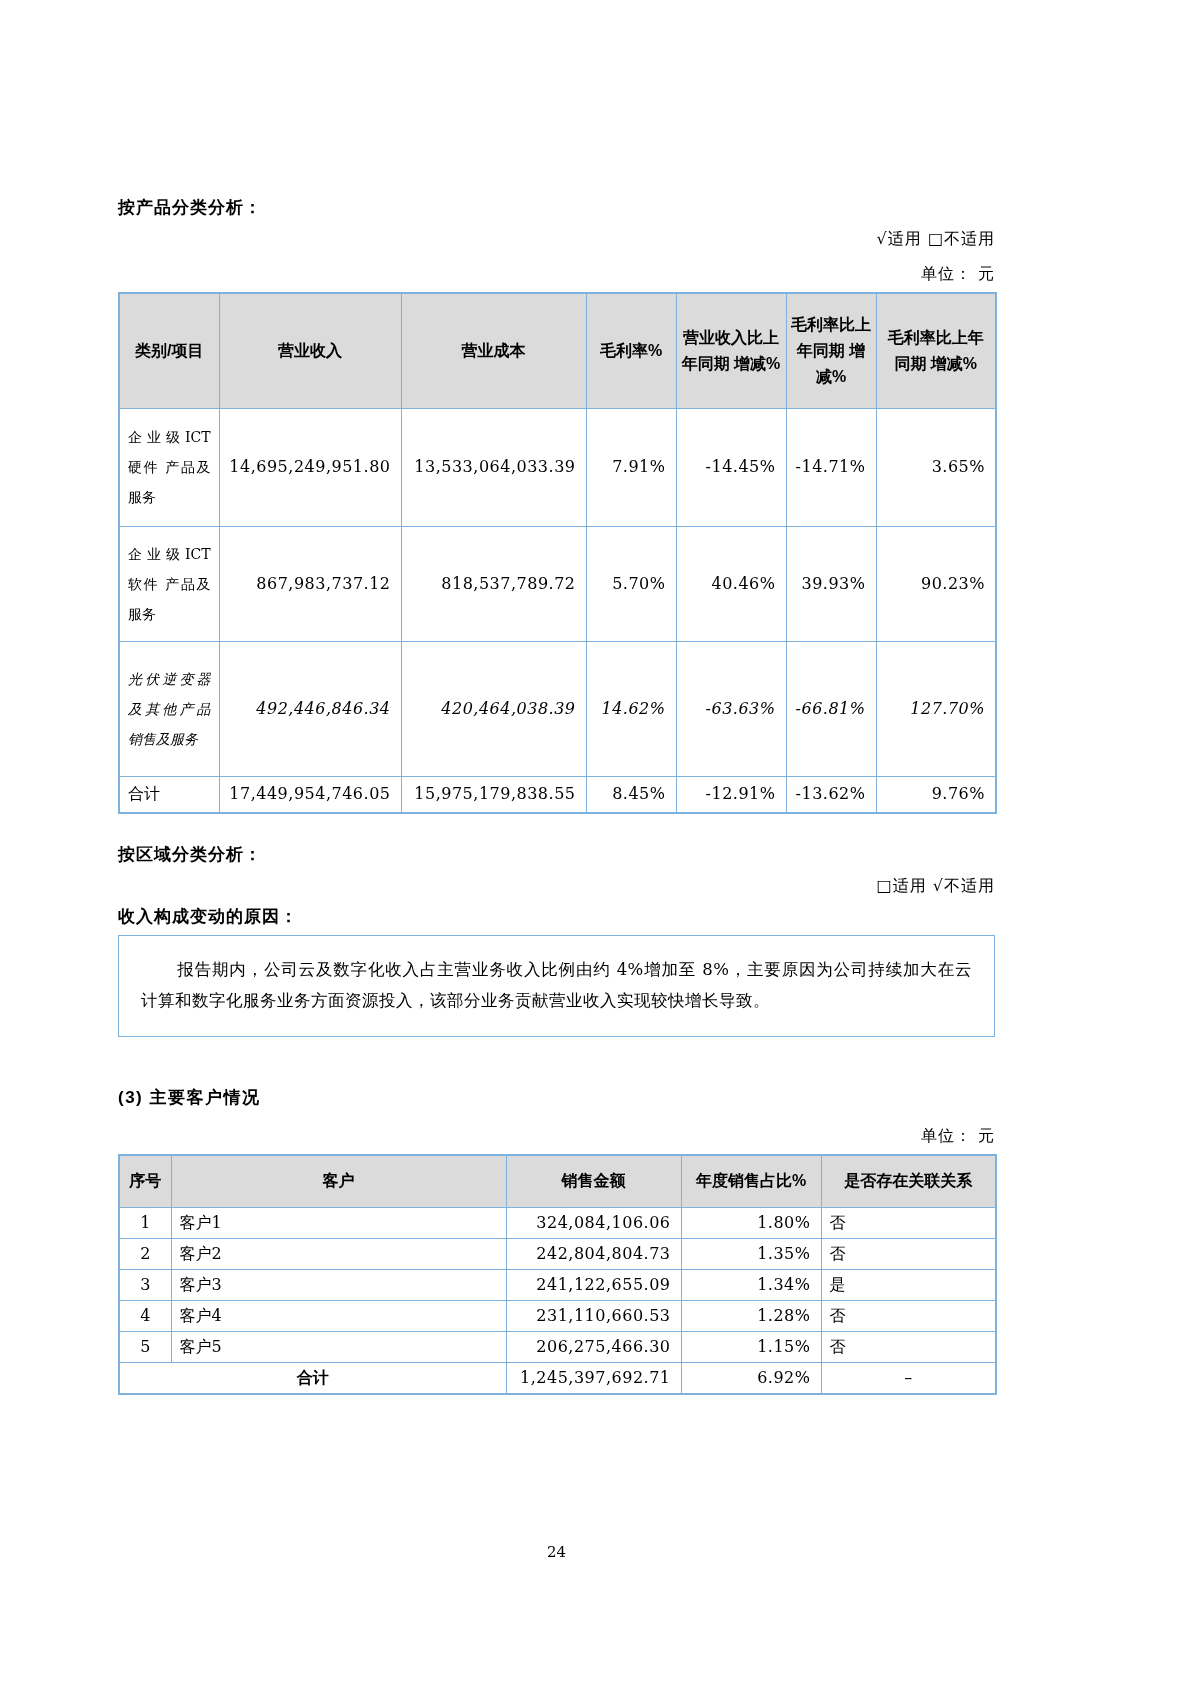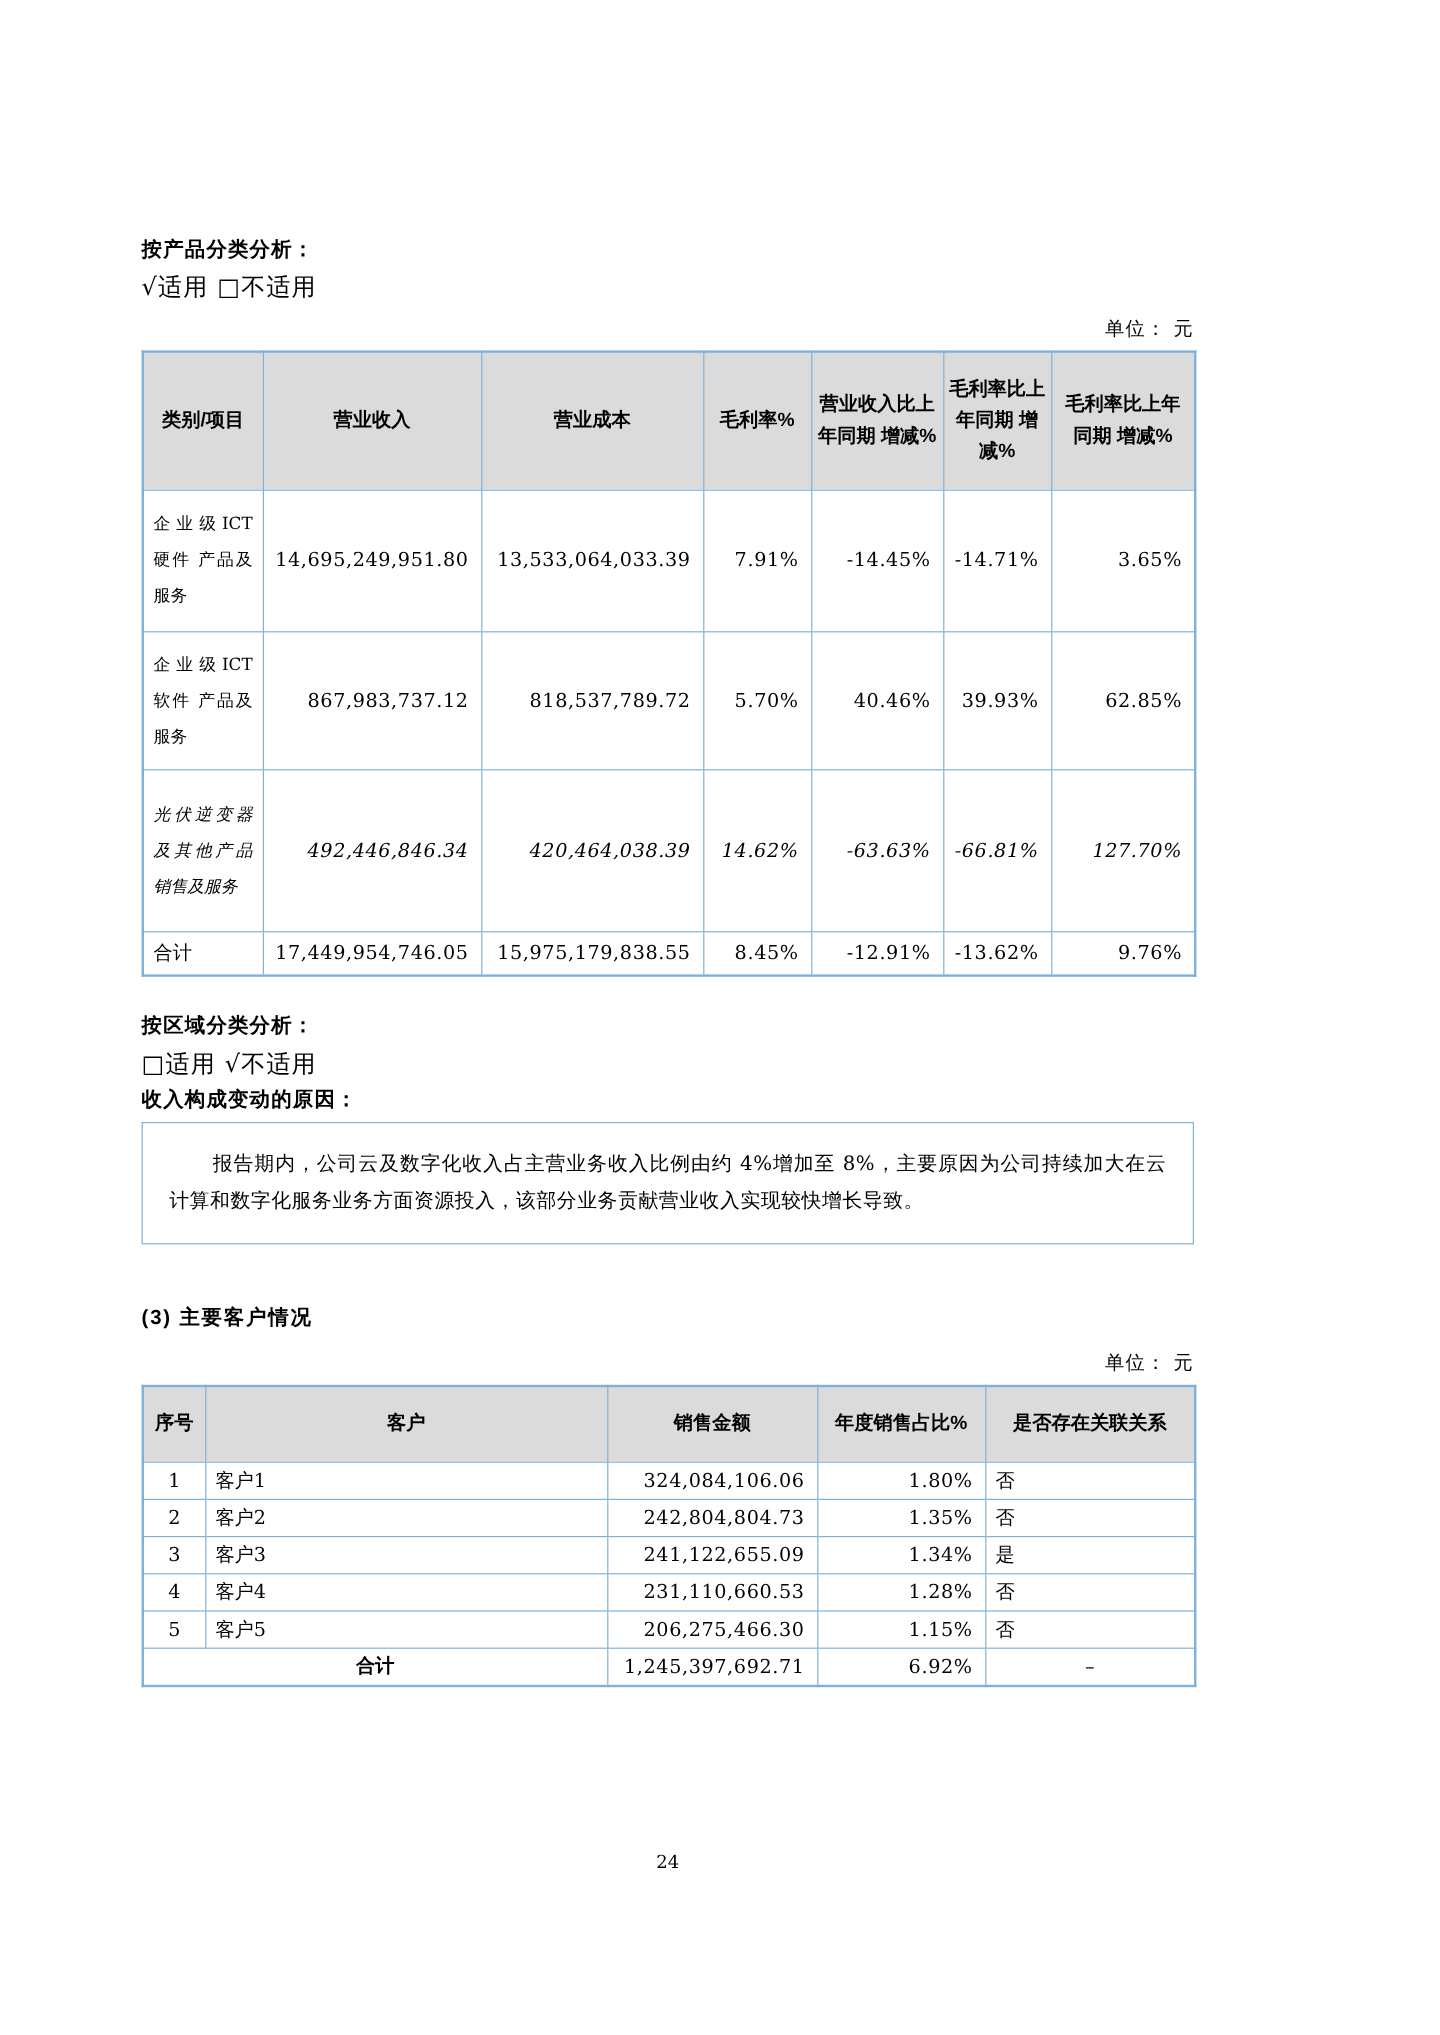--- a/index.html
+++ b/index.html
@@ -5,21 +5,21 @@
   html,body{margin:0;padding:0;}
   body{
     width:1200px;height:1696px;position:relative;background:#ffffff;
     font-family:"DejaVu Serif", serif;color:#000;overflow:hidden;
   }
   .content{position:absolute;left:118px;top:196px;width:877px;}
   .sec-title{
     font-family:"Liberation Sans", sans-serif;font-weight:bold;
     font-size:17px;line-height:24px;letter-spacing:1px;
   }
-  .applic{font-size:20px;line-height:24px;margin-top:7px;letter-spacing:1px;}
+  .applic{font-size:16px;line-height:24px;margin-top:7px;letter-spacing:1px;text-align:right;}
   .unit{font-size:16px;text-align:right;margin-top:13px;margin-bottom:7px;letter-spacing:1px;}
   table{border-collapse:collapse;table-layout:fixed;width:877px;}
   table, th, td{border:1.5px solid #7eb1dc;}
   table{border:2px solid #7eb1dc;}
   th{
     background:#dbdbdb;font-family:"Liberation Sans", sans-serif;
     font-weight:600;font-size:16px;text-align:center;vertical-align:middle;
     line-height:26px;padding:2px 4px;
   }
   td{font-size:16px;vertical-align:middle;line-height:26px;background:#fff;}
@@ -29,21 +29,21 @@
   }
   td.num{text-align:right;padding:2px 10px 2px 2px;letter-spacing:0.5px;white-space:nowrap;}
   td.left{text-align:left;padding:2px 2px 2px 8px;}
   td.center{text-align:center;padding:2px;}
   tr.hdr1{height:115px;}
   tr.r0{height:118px;}
   tr.r1{height:115px;}
   tr.r2{height:72px;}
   tr.r3{height:135px;font-style:italic;}
   tr.rt{height:37px;}
-  tr.hdr2{height:63px;}
+  tr.hdr2{height:52px;}
   tr.cr{height:29px;}
   td.t2total{
     font-family:"Liberation Sans", sans-serif;font-weight:600;text-align:center;
   }
   .sec-gap{margin-top:29px;}
   .reason-box{
     border:1.5px solid #7eb1dc;margin-top:6px;padding:6px 10px 8px 10px;
     font-size:16.5px;line-height:31px;text-align:justify;
   }
   .reason-box p{margin:12px;text-indent:2.2em;letter-spacing:0.5px;}
@@ -93,21 +93,21 @@
         <td class="num">-14.71%</td>
         <td class="num">3.65%</td>
       </tr>
       <tr class="r1">
         <td class="cat">企 业 级 ICT 软件 产品及服务</td>
         <td class="num">867,983,737.12</td>
         <td class="num">818,537,789.72</td>
         <td class="num">5.70%</td>
         <td class="num">40.46%</td>
         <td class="num">39.93%</td>
-        <td class="num">62.85%</td>
+        <td class="num">90.23%</td>
       </tr>
       <tr class="r3">
         <td class="cat">光伏逆变器及其他产品销售及服务</td>
         <td class="num">492,446,846.34</td>
         <td class="num">420,464,038.39</td>
         <td class="num">14.62%</td>
         <td class="num">-63.63%</td>
         <td class="num">-66.81%</td>
         <td class="num">127.70%</td>
       </tr>

